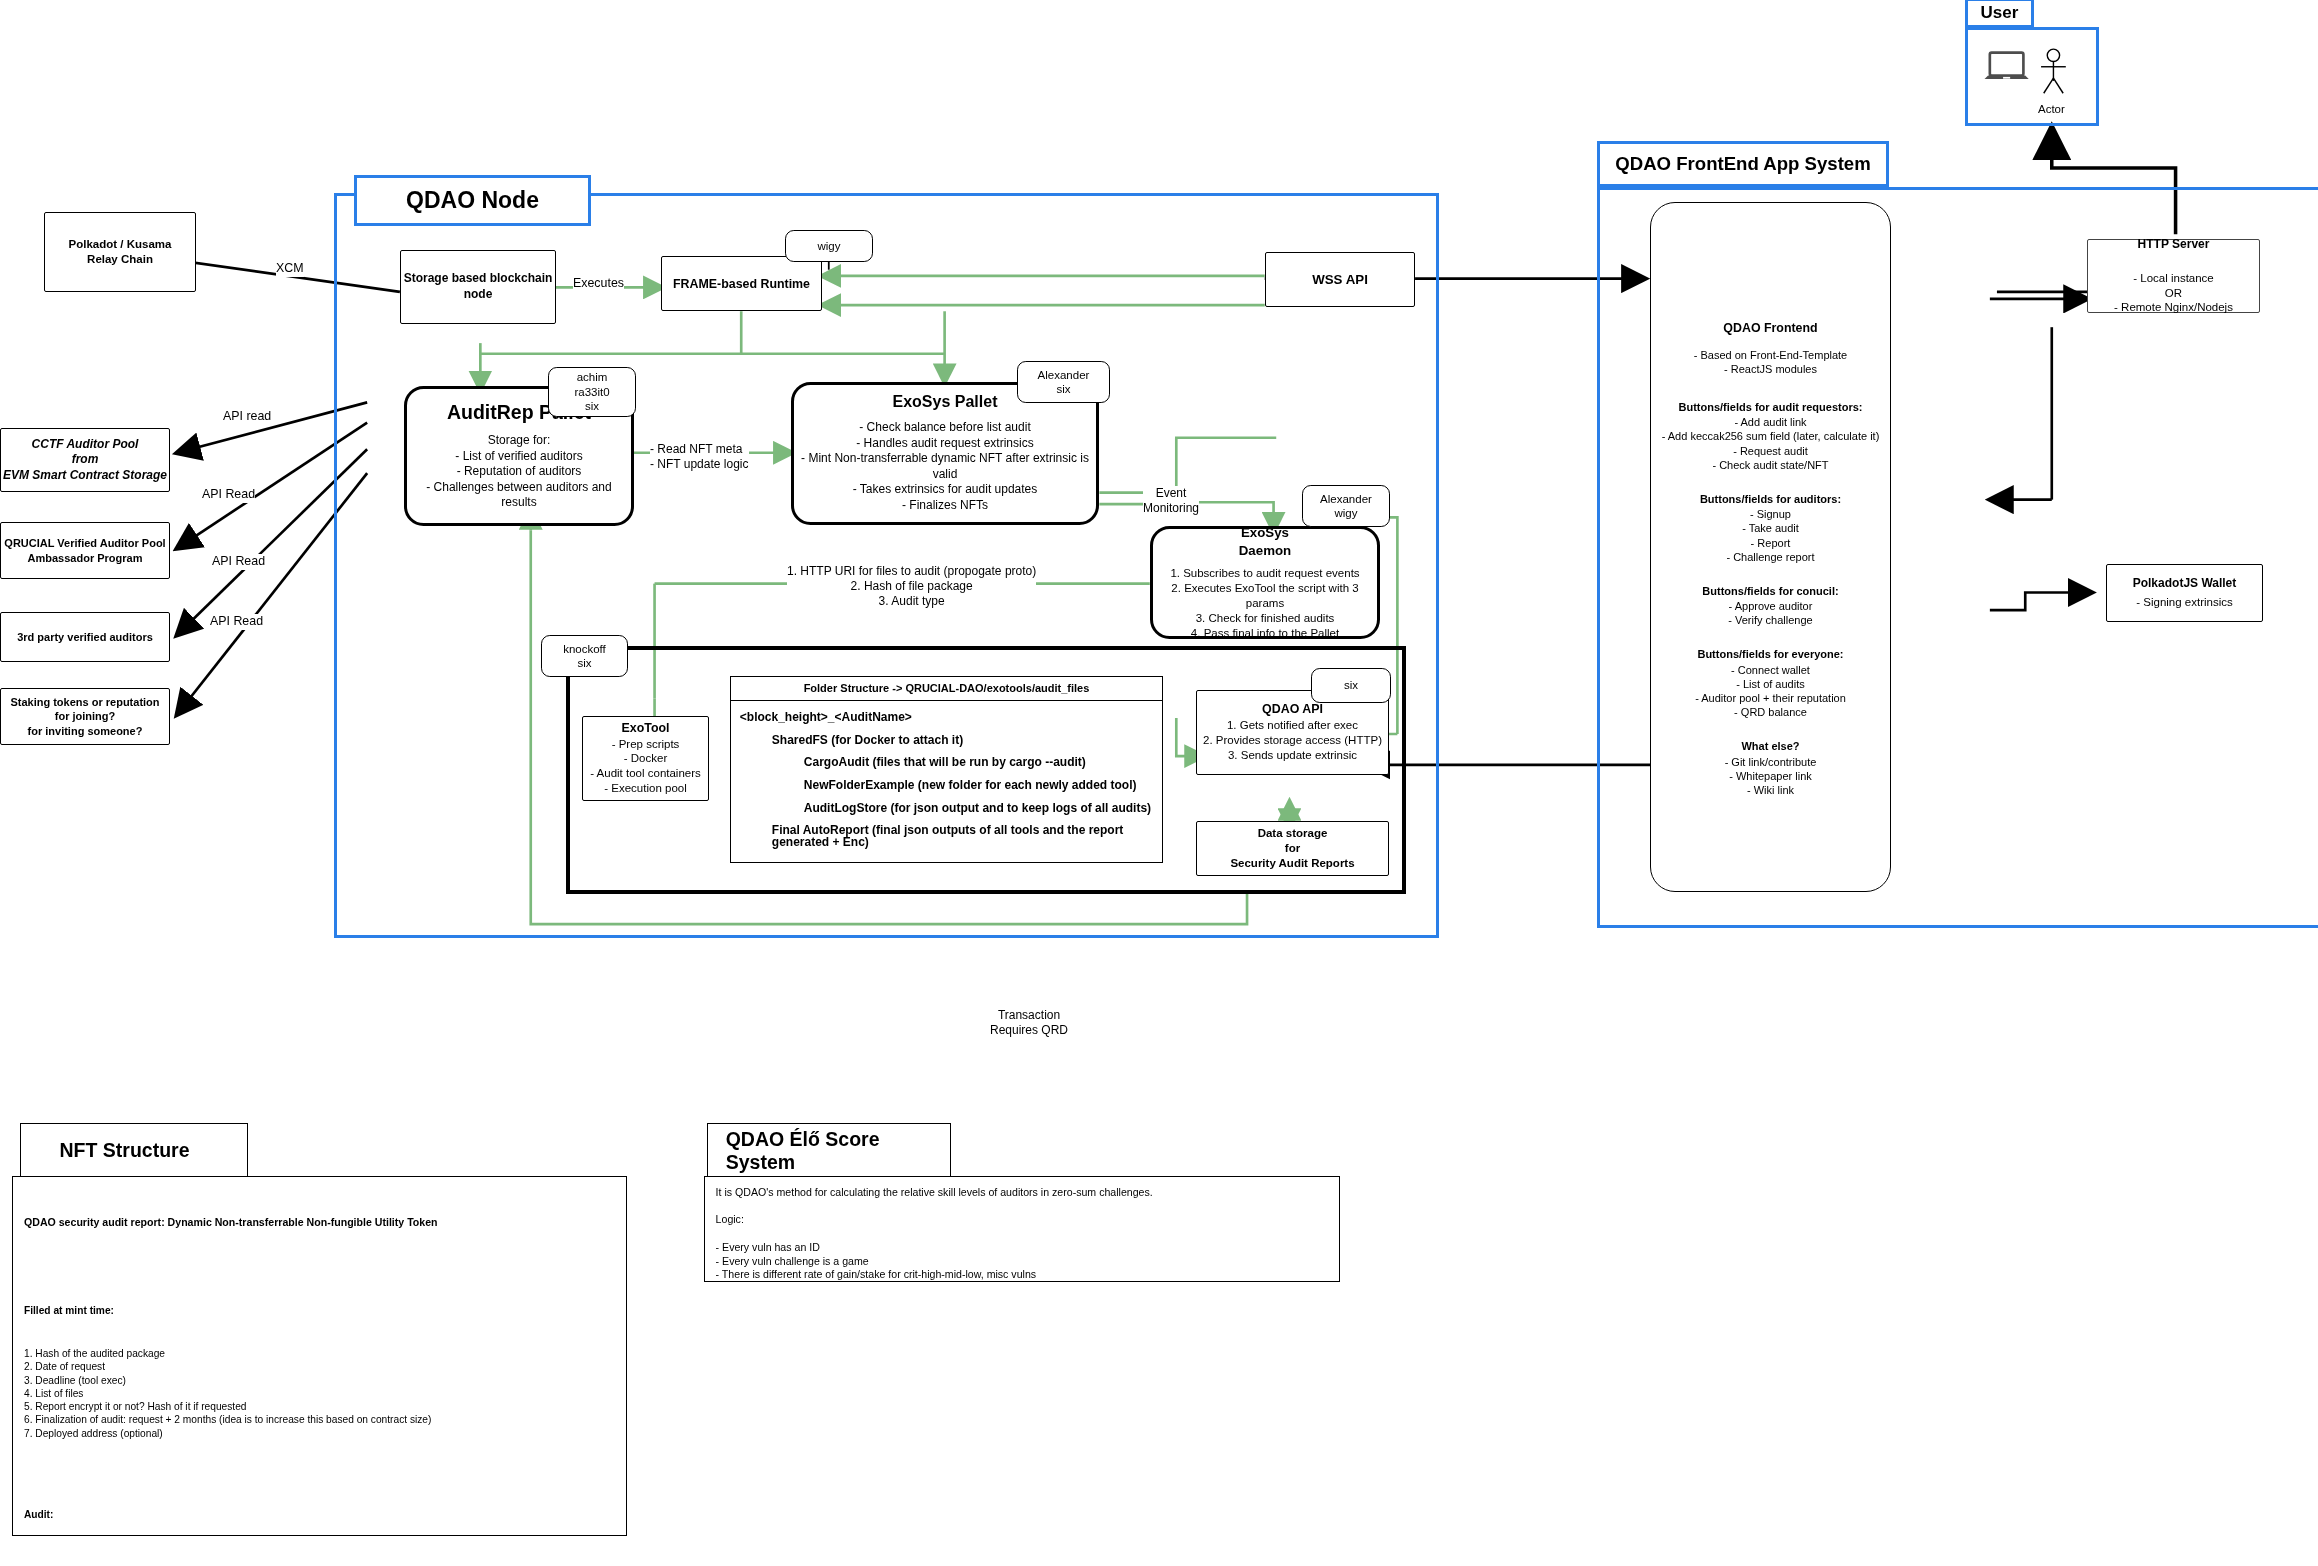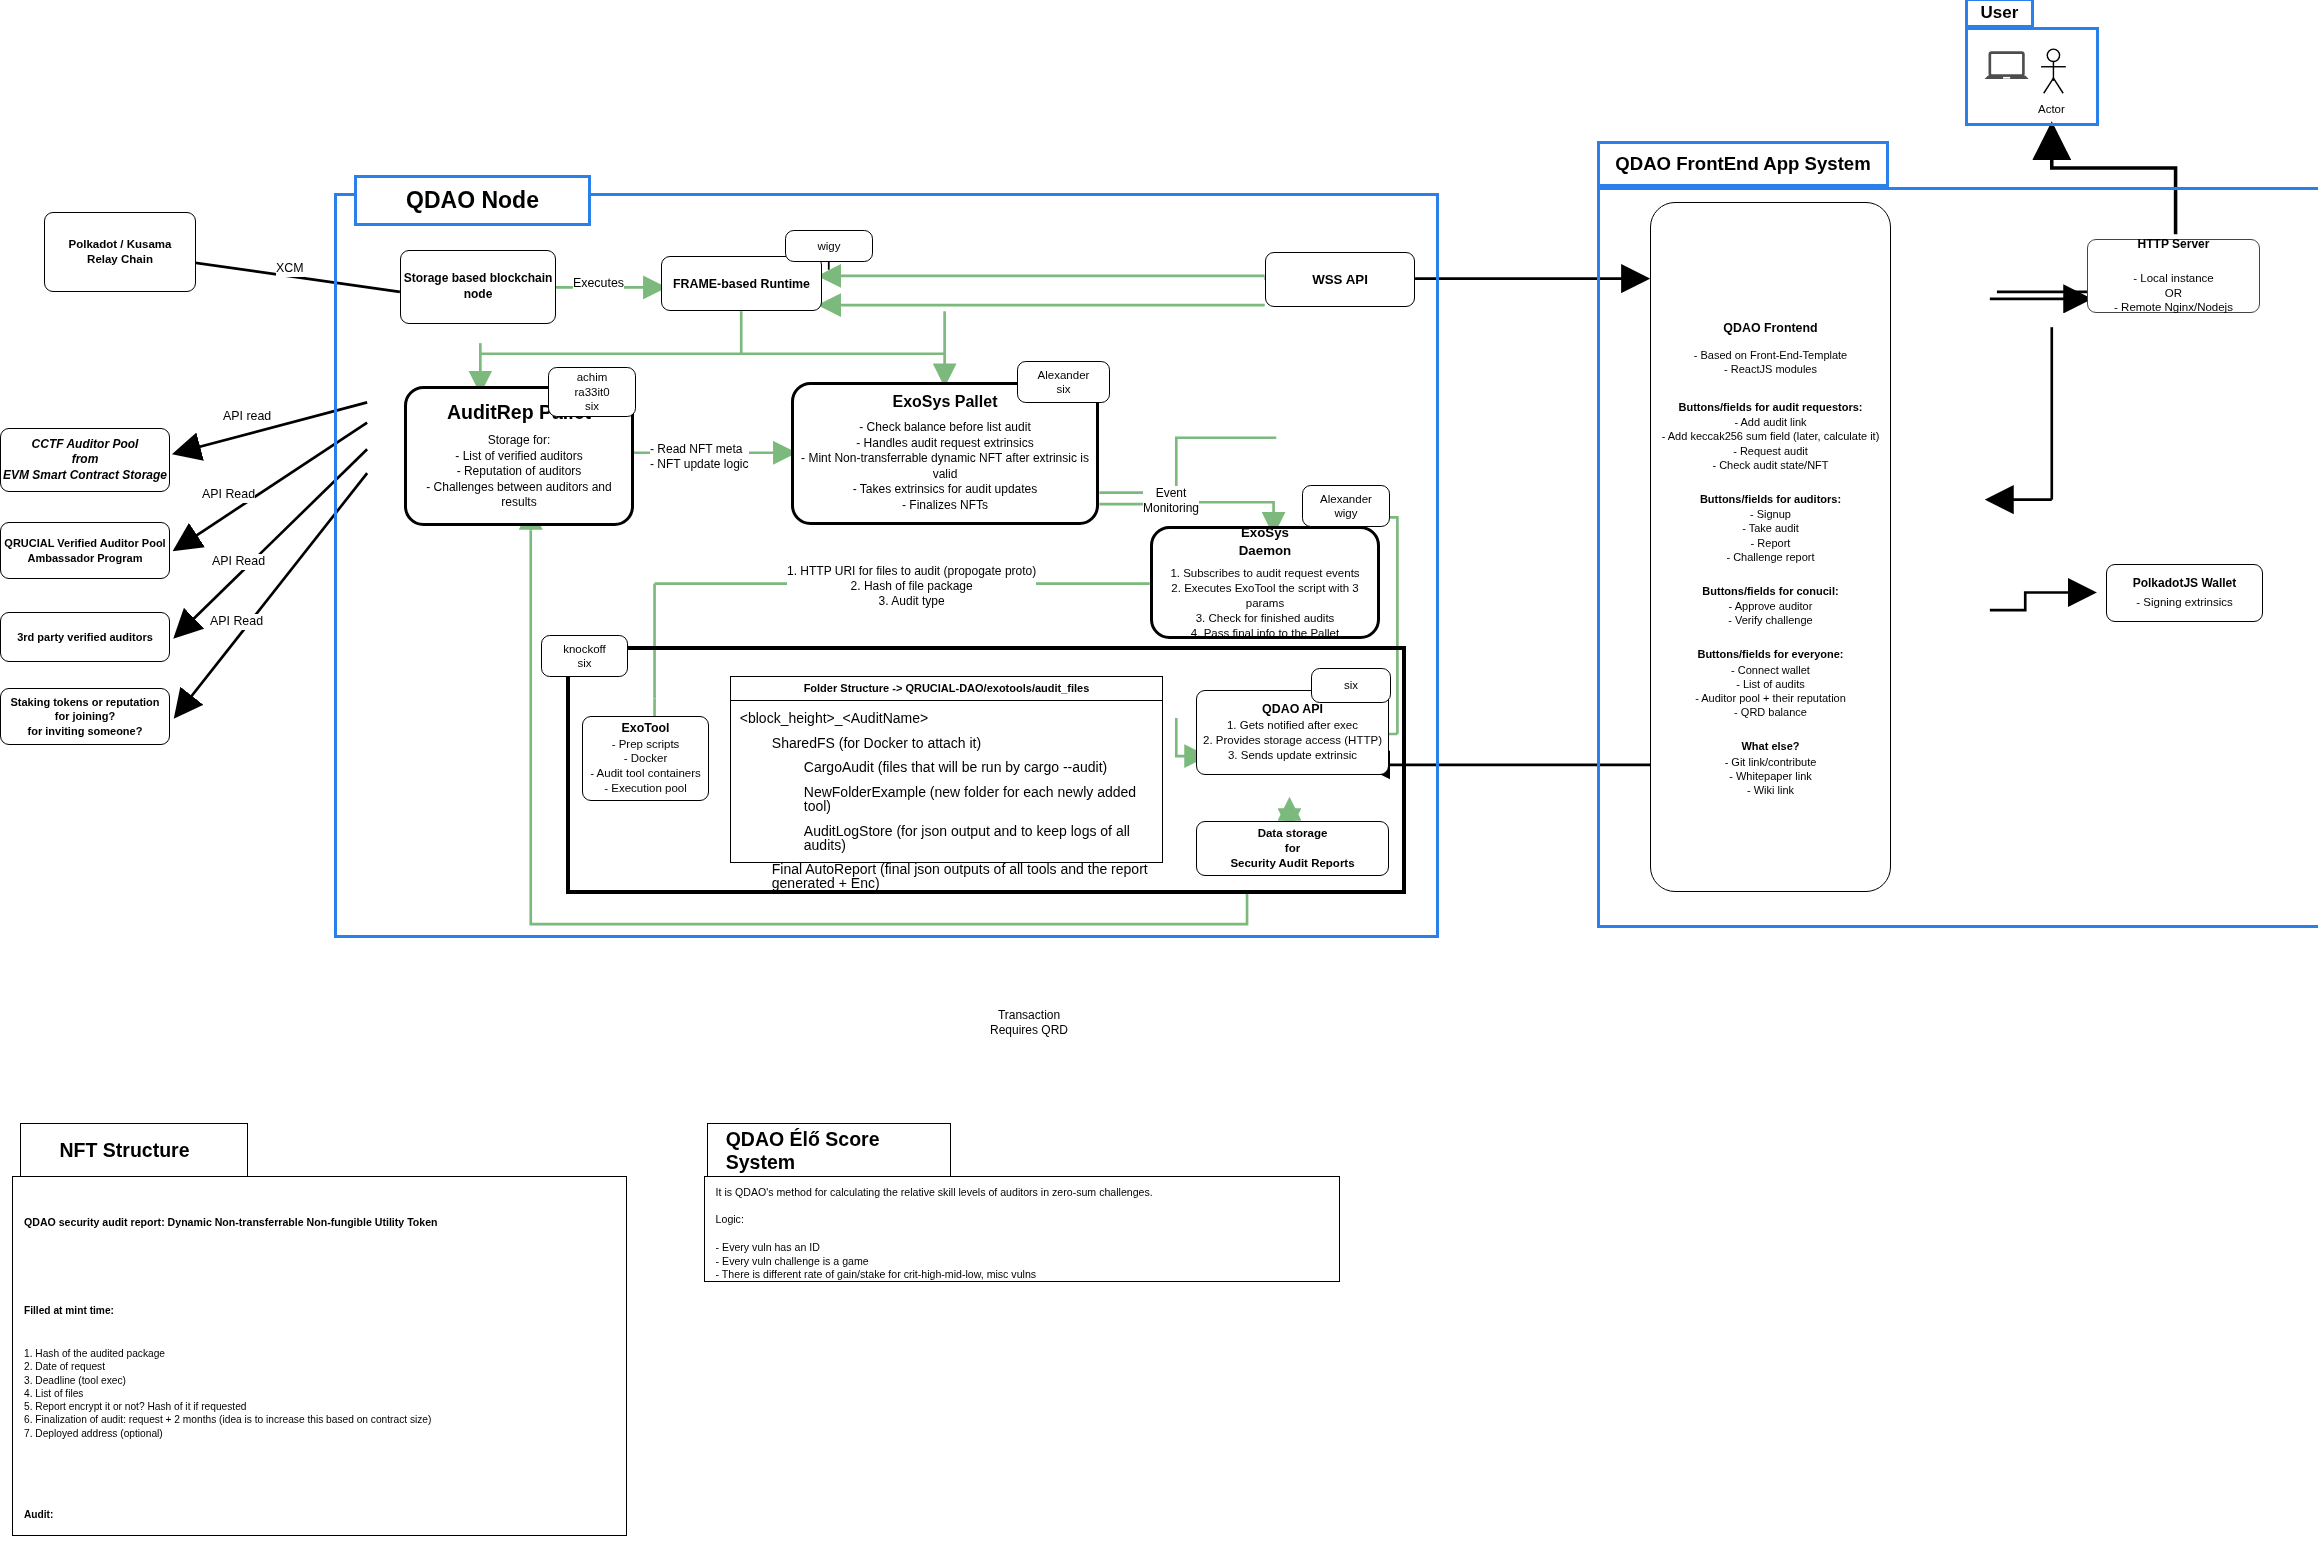--- a/index.html
+++ b/index.html
@@ -1,21 +1,21 @@
 <!DOCTYPE html>
 <html style="font-size:14px"><head>
 <meta charset="utf-8">
 <style>
   html,body{margin:0;padding:0;background:#ffffff;}
   body{width:2319px;height:1567px;position:relative;font-family:"Liberation Sans",sans-serif;color:#000;}
   #canvas{position:absolute;left:0;top:0;width:2319px;height:1567px;}
   svg.lines{position:absolute;left:0;top:0;width:2319px;height:1567px;pointer-events:none;}
   .node{position:absolute;box-sizing:border-box;background:#fff;border:1.8px solid #000;
         display:flex;flex-direction:column;align-items:center;justify-content:center;text-align:center;}
-  .rr{border-radius:9px;}
+  .rr{border-radius:2px;}
   .thick{border-width:3.5px;border-radius:19.5px;}
   .ttl{font-weight:bold;}
   .sys{position:absolute;box-sizing:border-box;border:3.5px solid #2a7fe8;background:transparent;}
   .syslabel{position:absolute;box-sizing:border-box;border:3.5px solid #2a7fe8;background:#fff;
             display:flex;align-items:center;justify-content:center;font-weight:bold;}
   .plain{position:absolute;box-sizing:border-box;}
   .lbl{position:absolute;background:#fff;text-align:center;line-height:1.25;white-space:pre;}
   .note{position:absolute;box-sizing:border-box;border:0.9px solid #000;border-radius:8.8px;background:#fff;
         display:flex;align-items:center;justify-content:center;text-align:center;line-height:1.25;}
   .panel{position:absolute;box-sizing:border-box;border:1.3px solid #000;background:#fff;}
@@ -233,21 +233,21 @@
   <div class="node rr" style="left:582px;top:716px;width:127px;height:85px;font-size:11.5px;gap:1.8px;">
     <div class="ttl" style="font-size:12.4px;">ExoTool</div>
     <div class="body-lines">- Prep scripts
 - Docker
 - Audit tool containers
 - Execution pool</div>
   </div>
 
   <div class="folderbox" style="left:730px;top:676px;width:433px;height:187px;">
     <div class="folderhdr" style="font-size:11px;">Folder Structure -&gt; QRUCIAL-DAO/exotools/audit_files</div>
-    <div class="folderbody" style="font-size:14px;">
+    <div class="folderbody" style="font-size:12px;font-weight:bold;">
       <div style="padding-left:0px;">&lt;block_height&gt;_&lt;AuditName&gt;</div>
       <div style="padding-left:32px;">SharedFS (for Docker to attach it)</div>
       <div style="padding-left:64px;">CargoAudit (files that will be run by cargo --audit)</div>
       <div style="padding-left:64px;">NewFolderExample (new folder for each newly added tool)</div>
       <div style="padding-left:64px;">AuditLogStore (for json output and to keep logs of all audits)</div>
       <div style="padding-left:32px;">Final AutoReport (final json outputs of all tools and the report generated + Enc)</div>
     </div>
   </div>
 
   <div class="node rr" style="left:1196px;top:690px;width:193px;height:85px;font-size:11.5px;gap:1.8px;">

